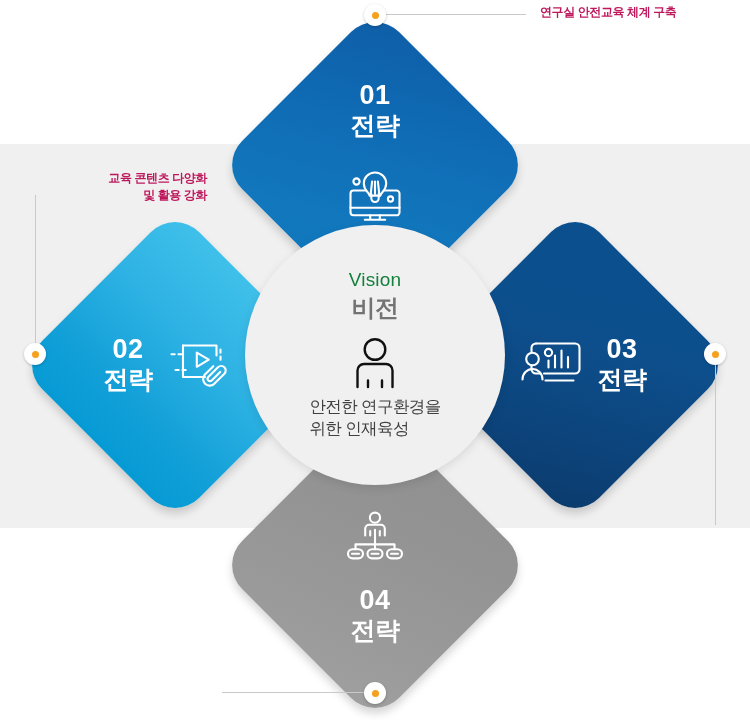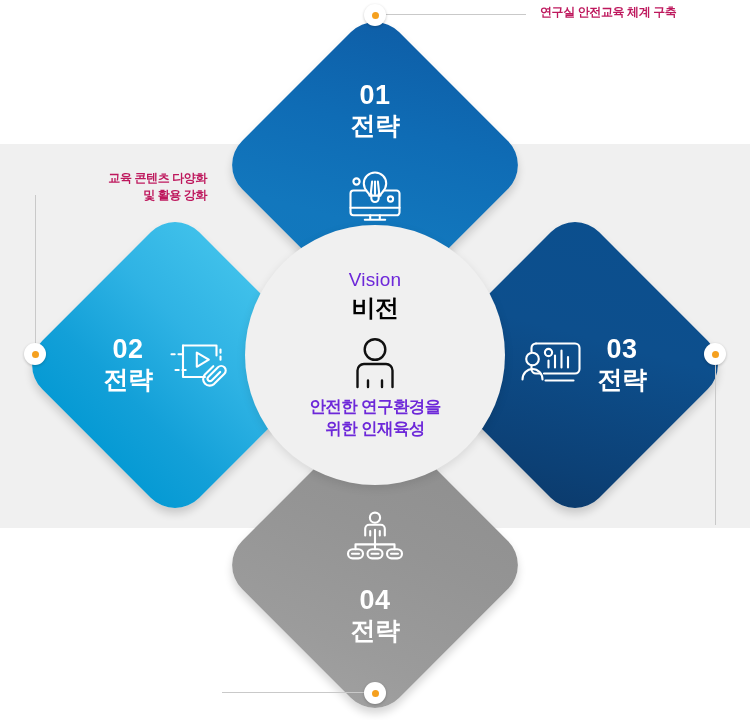--- a/index.html
+++ b/index.html
@@ -141,45 +141,44 @@
     border-radius: 50%;
     background: #f0f0f0;
     z-index: 5;
     display: flex;
     flex-direction: column;
     align-items: center;
     justify-content: center;
     box-shadow: 0 3px 10px rgba(0,0,0,0.10);
   }
   #vision-circle .v-eng {
-    color: #6d28d9;
+    color: #15803d;
     font-size: 19px;
     line-height: 1.1;
     letter-spacing: 0.2px;
   }
   #vision-circle .v-kor {
-    color: #000000;
+    color: #737373;
     font-size: 24px;
     font-weight: bold;
     line-height: 1.35;
     letter-spacing: -0.5px;
     margin-top: 1px;
   }
   #vision-circle .v-icon {
     margin-top: 12px;
     margin-bottom: 6px;
     line-height: 0;
   }
   #vision-circle .v-desc {
-    color: #6d28d9;
+    color: #404040;
     font-size: 16.5px;
-    font-weight: bold;
+    font-weight: normal;
     line-height: 1.36;
     letter-spacing: -0.6px;
-    text-align: center;
     white-space: pre-line;
   }
 
   .icon-svg { display: block; }
 </style>
 </head>
 <body>
 
 <div id="stage">
 

